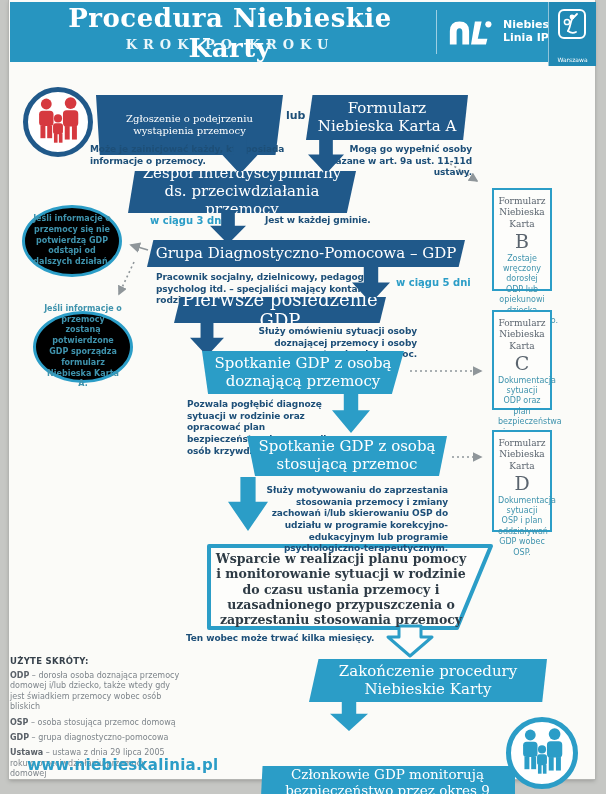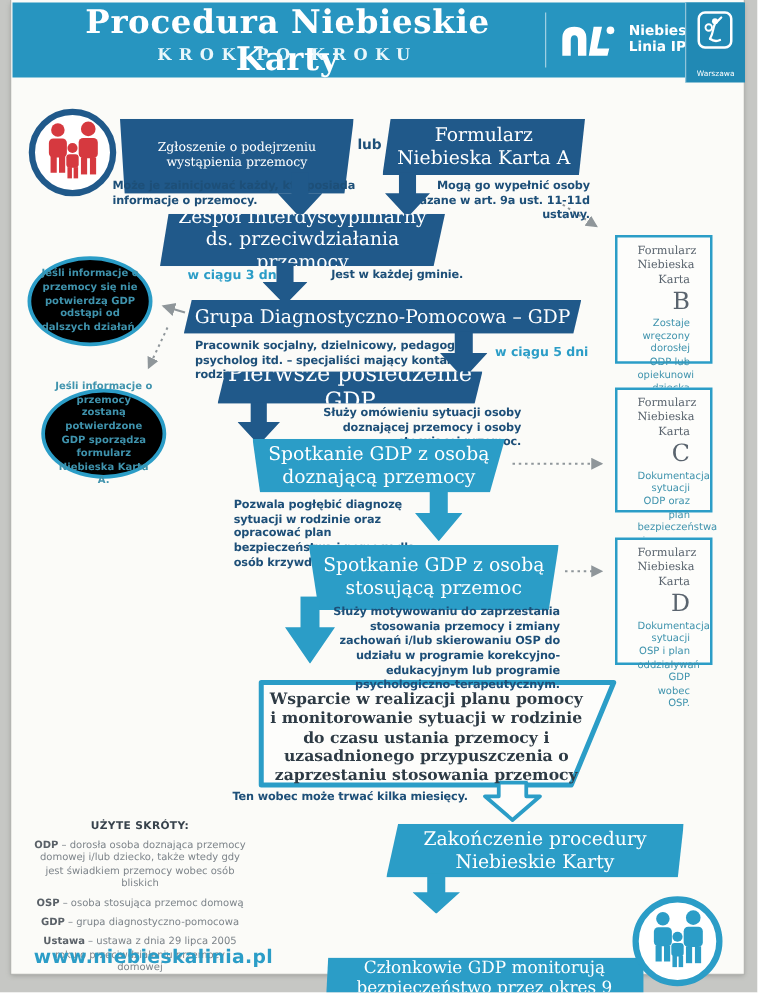--- a/index.html
+++ b/index.html
@@ -21,33 +21,33 @@
   
   .box{position:absolute;color:#fff;font-family:"DejaVu Serif",serif;text-align:center;
        display:flex;align-items:center;justify-content:center;line-height:1.18;box-sizing:border-box;padding:2px 6px;}
   .navy{background:#20598a;}
   .teal{background:#2b9dc7;}
   .cap{position:absolute;font-weight:bold;font-size:9px;color:#1d4f78;line-height:1.3;letter-spacing:-.1px;}
   .deadline{position:absolute;font-weight:bold;font-size:10px;color:#2b9dc7;}
   .barrow{position:absolute;clip-path:polygon(31% 0,69% 0,69% 46%,100% 46%,50% 100%,0 46%,31% 46%);}
   .bnavy{background:#20598a;}
   .bteal{background:#2b9dc7;}
-  .formcard{position:absolute;width:78px;background:#fdfdfb;border:2px solid #2b9dc7;box-sizing:border-box;
-            text-align:right;padding:6px 16px 5px;font-family:"DejaVu Serif",serif;}
+  .formcard{position:absolute;width:60px;background:#fdfdfb;border:2px solid #2b9dc7;box-sizing:border-box;
+            text-align:center;padding:6px 4px 5px;font-family:"DejaVu Serif",serif;}
   .fcTitle{font-size:9px;color:#5a646e;line-height:1.25;}
   .fcLetter{font-size:19px;color:#5a646e;line-height:1.1;margin:1px 0 2px;}
   .fcCap{font-size:8px;color:#3f93ad;font-family:"DejaVu Sans",sans-serif;line-height:1.3;}
   .ellipse{position:absolute;border:3px solid #2b9dc7;border-radius:50%;background:#000000;
            display:flex;align-items:center;justify-content:center;text-align:center;
            font-size:8px;font-weight:bold;color:#3f93ad;padding:7px;box-sizing:border-box;line-height:1.35;}
   #overlay{position:absolute;left:0;top:0;pointer-events:none;}
   #supportText{position:absolute;left:213px;top:551px;width:256px;text-align:center;
                font-family:"DejaVu Serif",serif;font-weight:bold;font-size:12.5px;color:#2e3b45;line-height:1.22;}
   
-  #legend{position:absolute;left:27px;top:656px;width:170px;text-align:center;}
+  #legend{position:absolute;left:10px;top:656px;width:170px;}
   #legendTitle{font-size:8.5px;font-weight:bold;color:#37424c;letter-spacing:.3px;}
   .leg{margin:5px 0 0;font-size:8px;color:#7d848a;line-height:1.3;}
   .leg .term{font-weight:bold;color:#5a6168;}
   #website{position:absolute;left:27px;top:756px;font-size:15px;font-weight:600;color:#2b9dc7;
            letter-spacing:.3px;text-decoration:none;}
   .circleIcon{position:absolute;border-radius:50%;background:#fff;display:flex;align-items:center;justify-content:center;box-sizing:border-box;}
 </style>
 </head>
 <body>
 
@@ -138,21 +138,21 @@
   <div class="deadline" style="left:396px;top:277px;">w ciągu 5 dni</div>
 
   <div class="box navy" style="left:174px;top:297px;width:212px;height:26px;font-size:18px;clip-path:polygon(3% 0,100% 0,97% 100%,0 100%);">Pierwsze posiedzenie GDP</div>
   <div class="barrow bnavy" style="left:190px;top:322px;width:34px;height:34px;"></div>
   <div class="cap" style="left:232px;top:326px;width:185px;text-align:right;">Służy omówieniu sytuacji osoby doznającej przemocy i osoby stosującej przemoc.</div>
 
   <div class="box teal" style="left:202px;top:351px;width:202px;height:43px;font-size:15px;clip-path:polygon(0 0,100% 0,94% 100%,3% 100%);">Spotkanie GDP z osobą doznającą przemocy</div>
   <div class="cap" style="left:187px;top:399px;width:160px;">Pozwala pogłębić diagnozę sytuacji w rodzinie oraz opracować plan bezpieczeństwa i pomocy dla osób krzywdzonych.</div>
   <div class="barrow bteal" style="left:332px;top:391px;width:38px;height:42px;"></div>
 
-  <div class="box teal" style="left:247px;top:436px;width:200px;height:52px;font-size:15px;clip-path:polygon(0 0,100% 0,96% 100%,4% 100%);">Spotkanie GDP z osobą stosującą przemoc</div>
+  <div class="box teal" style="left:247px;top:436px;width:200px;height:40px;font-size:15px;clip-path:polygon(0 0,100% 0,96% 100%,4% 100%);">Spotkanie GDP z osobą stosującą przemoc</div>
   <div class="barrow bteal" style="left:228px;top:477px;width:40px;height:54px;"></div>
   <div class="cap" style="left:252px;top:485px;width:196px;text-align:right;">Służy motywowaniu do zaprzestania stosowania przemocy i zmiany zachowań i/lub skierowaniu OSP do udziału w programie korekcyjno-edukacyjnym lub programie psychologiczno-terapeutycznym.</div>
 
   <div class="formcard" style="left:492px;top:188px;height:103px;">
     <div class="fcTitle">Formularz Niebieska Karta</div>
     <div class="fcLetter">B</div>
     <div class="fcCap">Zostaje wręczony dorosłej ODP lub opiekunowi dziecka krzywdzonego.</div>
   </div>
   <div class="formcard" style="left:492px;top:310px;height:100px;">
     <div class="fcTitle">Formularz Niebieska Karta</div>

